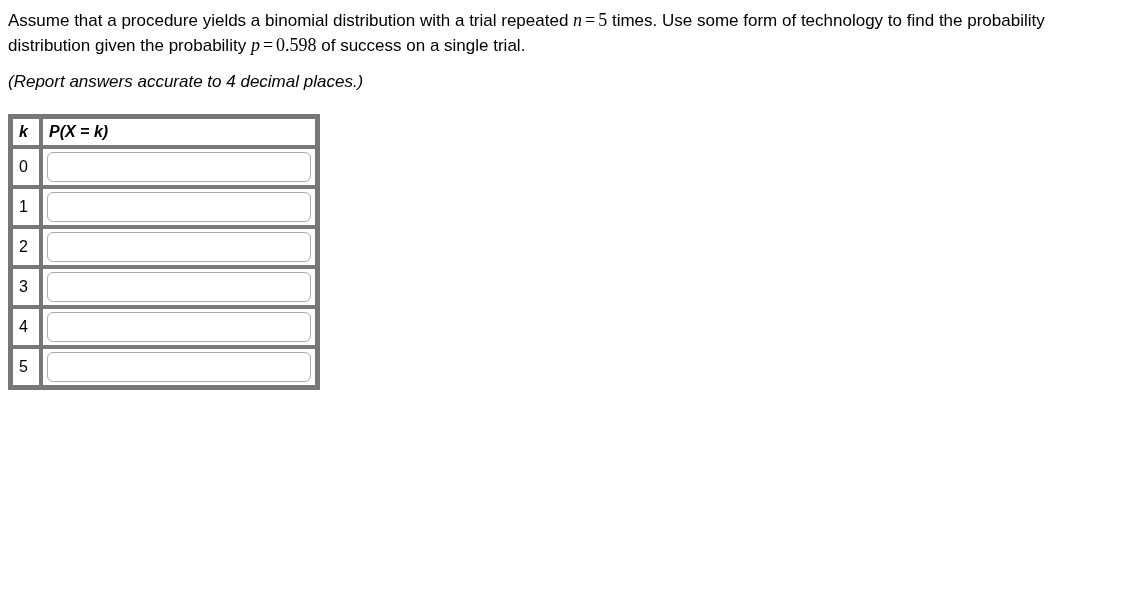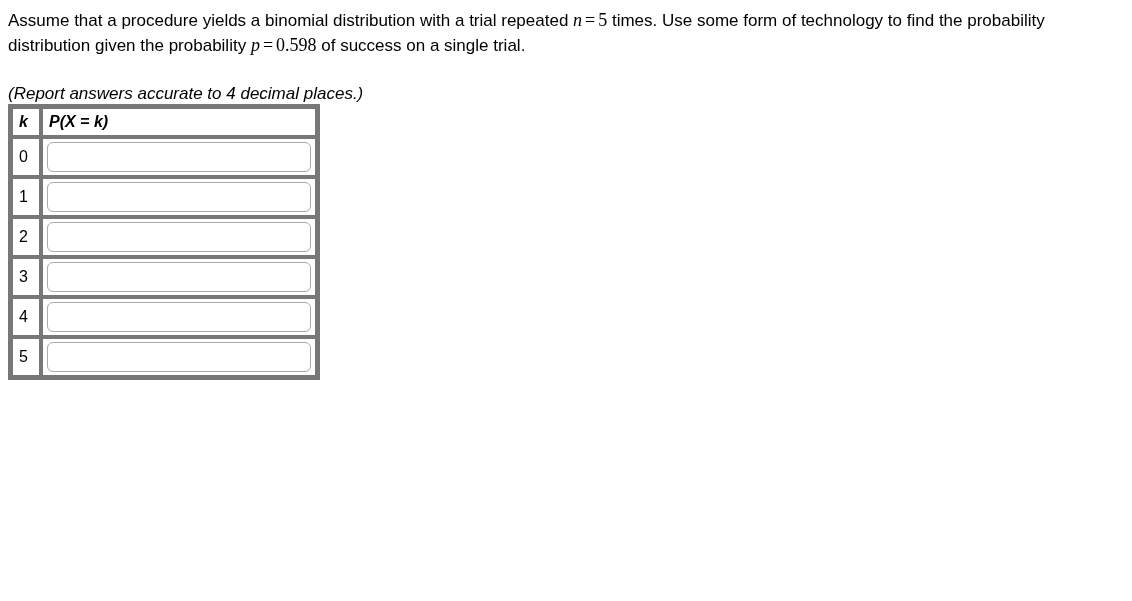--- a/index.html
+++ b/index.html
@@ -6,38 +6,39 @@
     font-family: Verdana, Geneva, sans-serif;
     font-size: 17px;
     color: #000;
     margin: 0;
     padding: 8px;
     width: 1132px;
     box-sizing: border-box;
   }
   .question-text {
     line-height: 1.4;
-    margin-bottom: 26px;
+    margin-bottom: 14px;
   }
   .math-var {
     font-family: "Times New Roman", Times, serif;
     font-style: italic;
     font-size: 18px;
   }
   .math-rel {
     font-family: "Times New Roman", Times, serif;
     font-size: 18px;
     padding: 0 3px;
   }
   .math-num {
     font-family: "Times New Roman", Times, serif;
     font-size: 18px;
   }
   .instruction {
     font-style: italic;
+    margin-bottom: 22px;
   }
   table.dist {
     border-collapse: separate;
     border-spacing: 2px;
     border: 2px solid #777;
     background: #777;
   }
   table.dist th,
   table.dist td {
     border: 1px solid #777;

